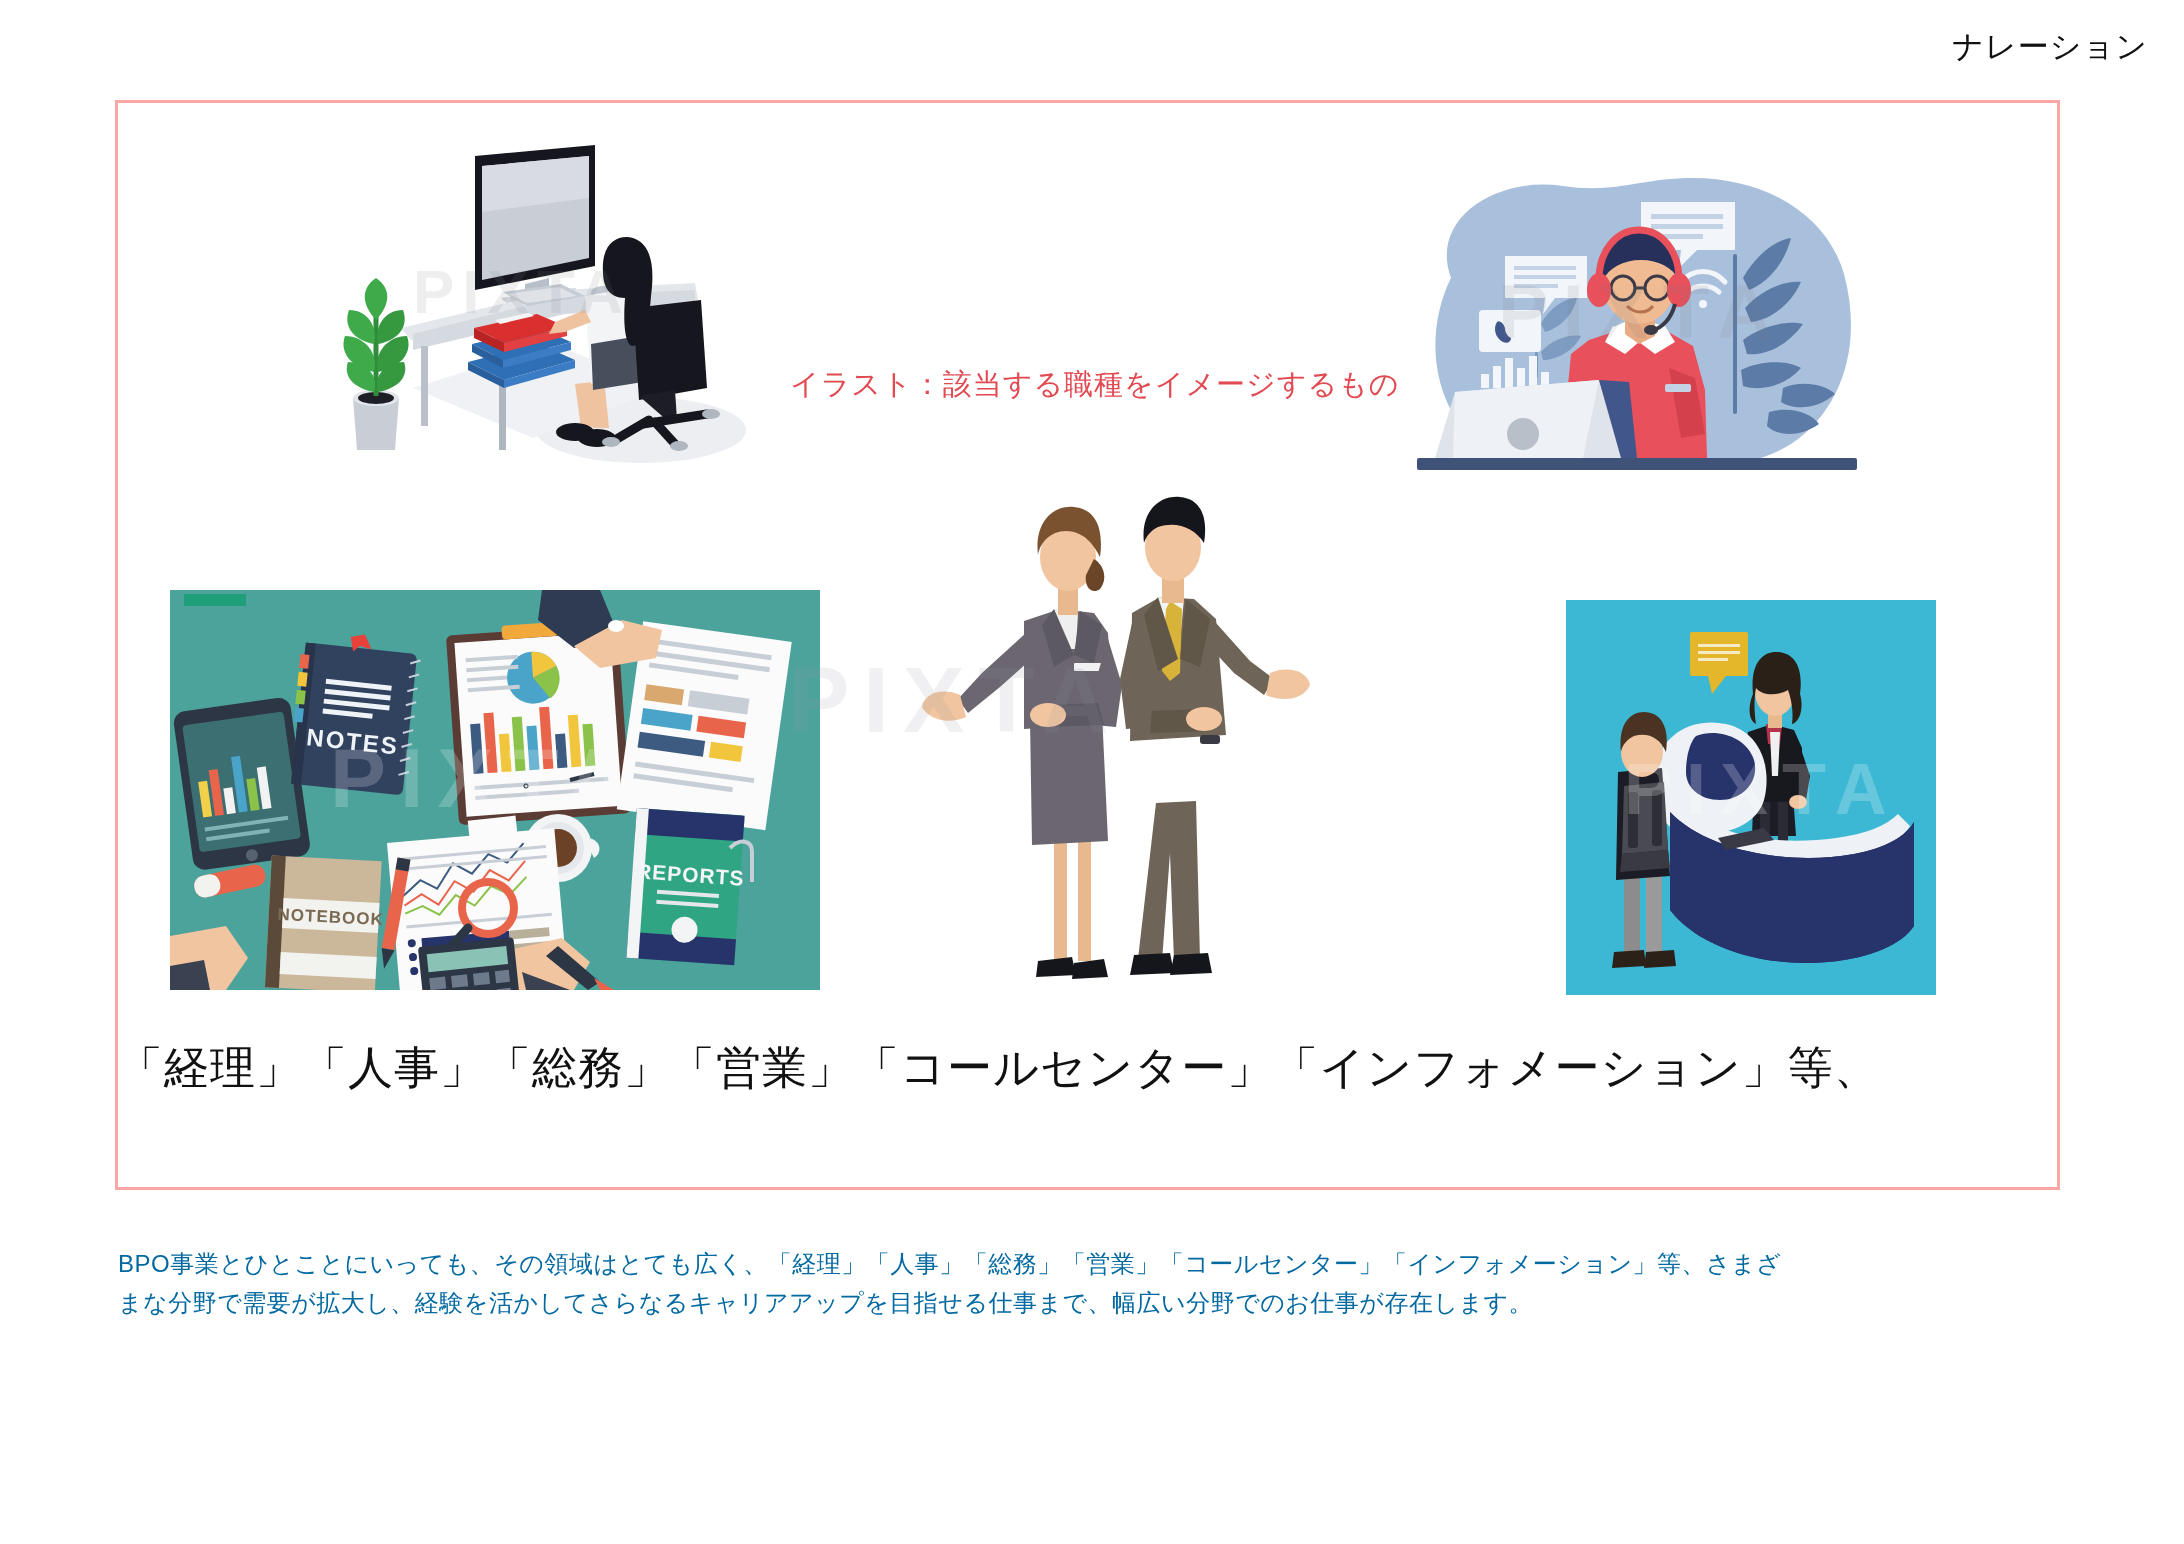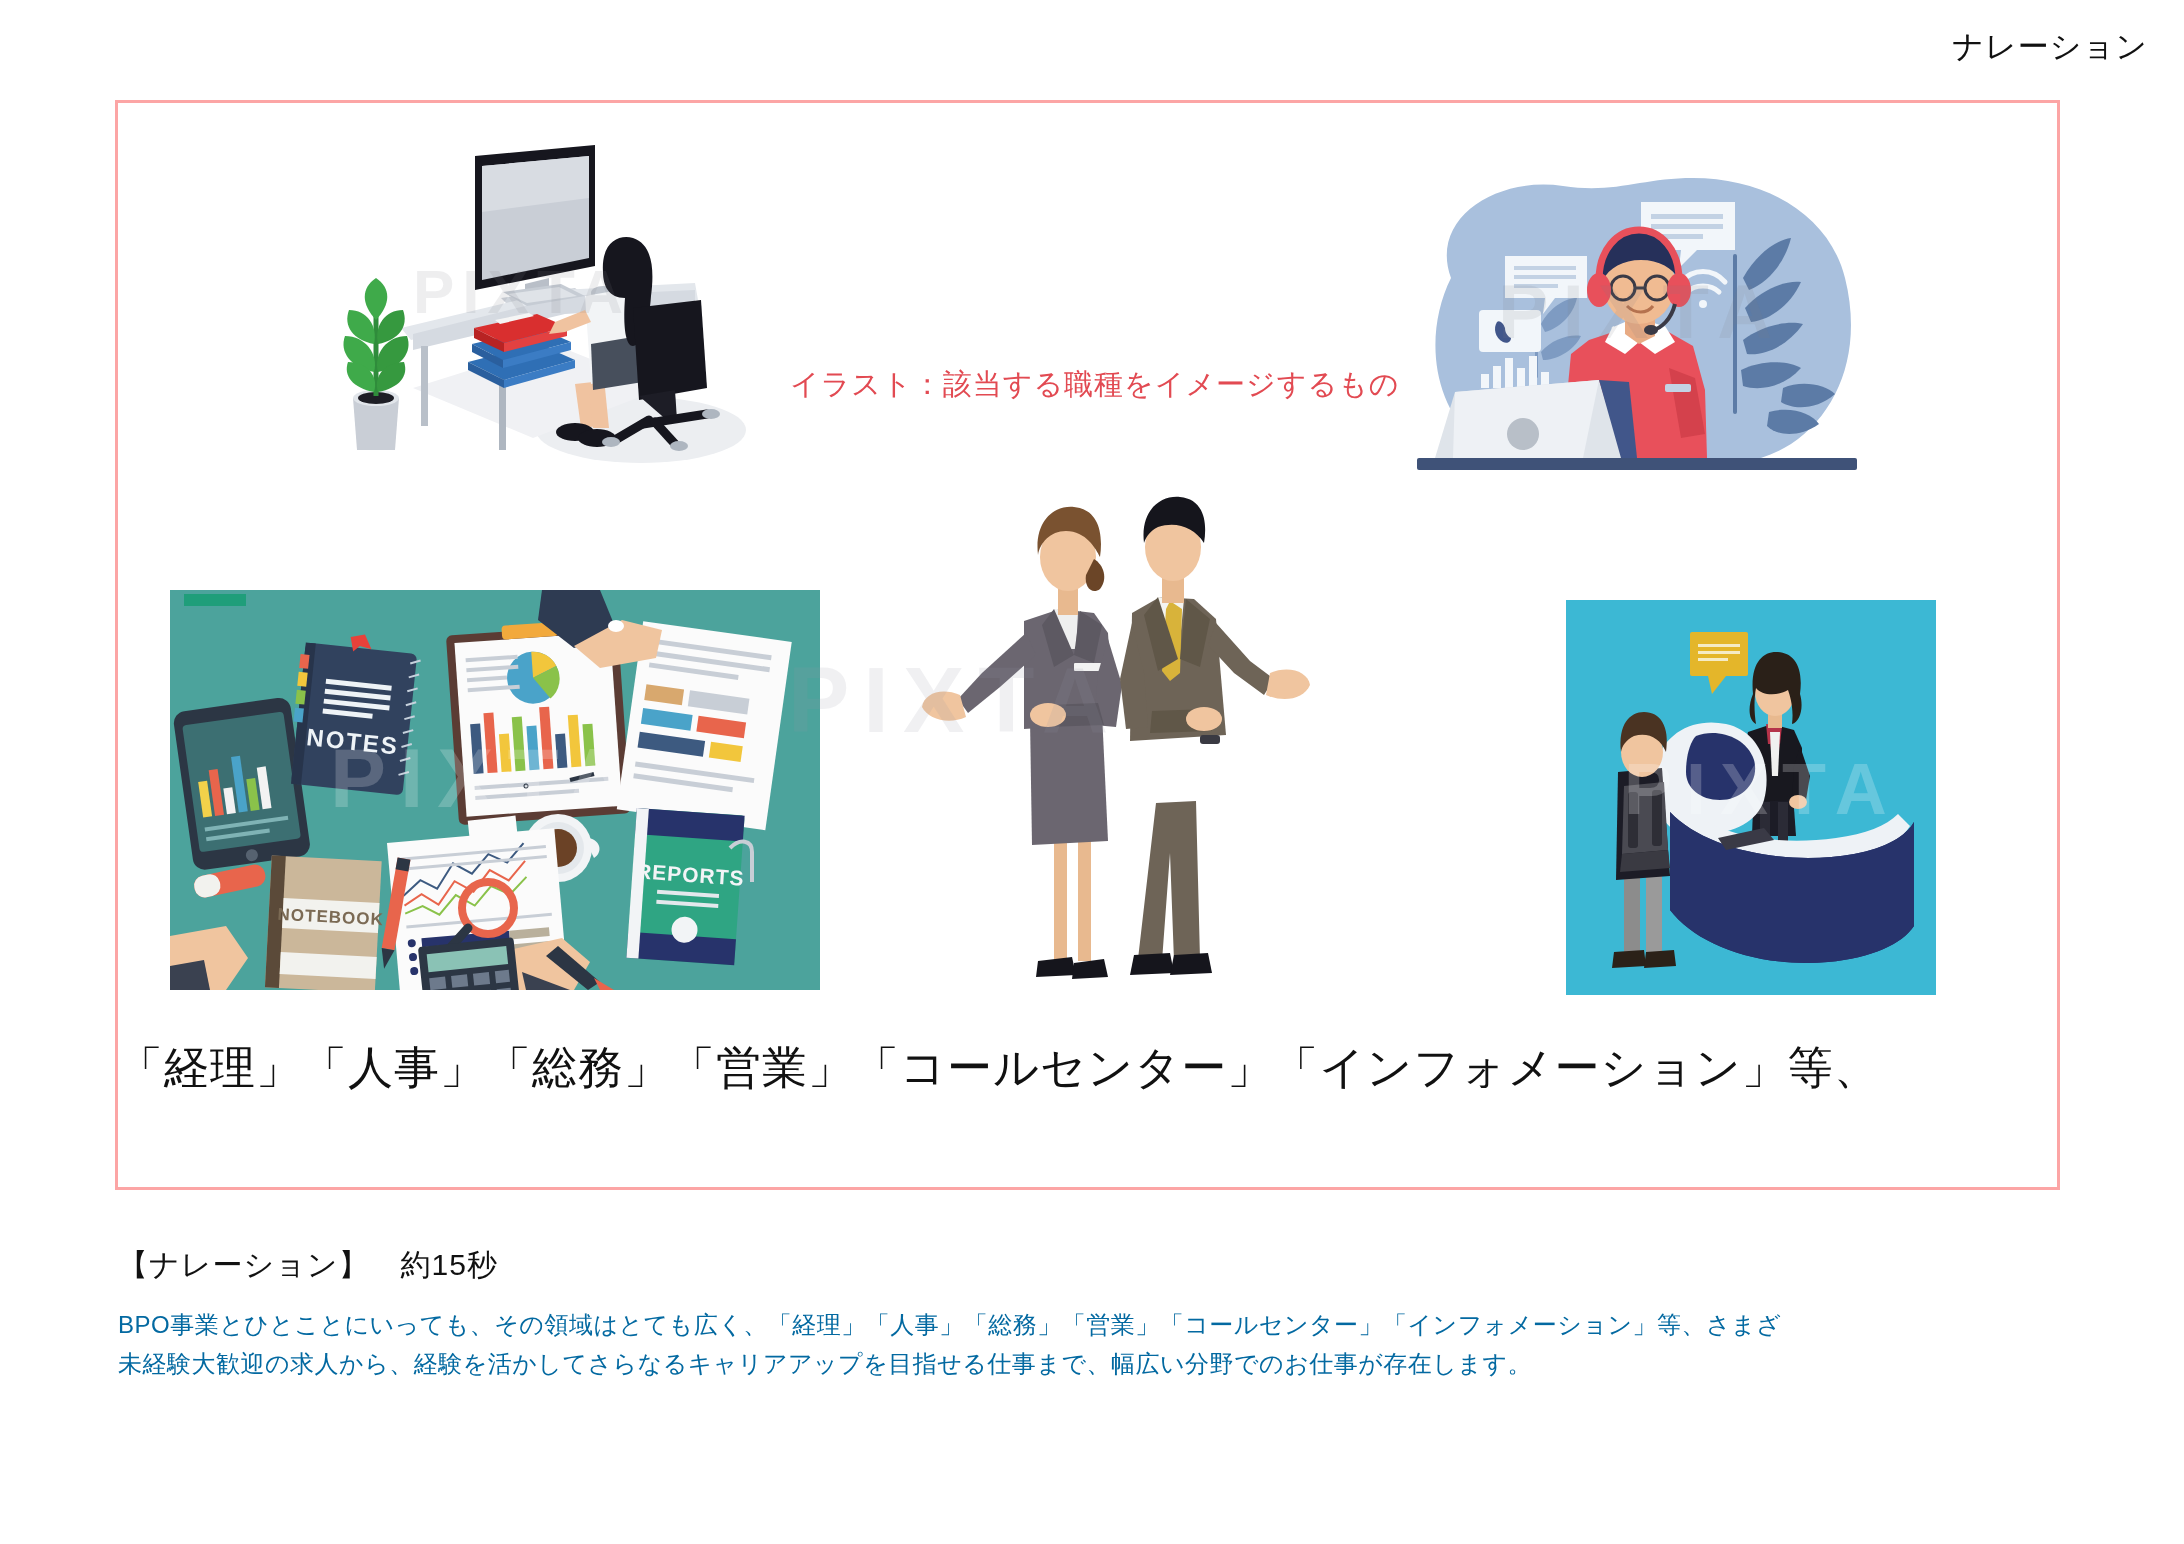--- a/index.html
+++ b/index.html
@@ -664,16 +664,15 @@
         <path d="M55 152 C52 124 64 112 78 112 C94 112 104 126 100 152 C94 138 82 132 68 136 C60 140 56 146 55 152 Z" fill="#4a3322"></path>
       </g>
     </svg>
     <div class="wm-text" style="left:58px; top:148px; font-size:72px; color:rgba(255,255,255,0.22);">PIXTA</div>
   </div>
 
   <div class="slide-caption">「経理」「人事」「総務」「営業」「コールセンター」「インフォメーション」等、</div>
 </div>
 
 <div class="narration">
-  <div class="narration-head">【ナレーション】　約15秒</div>
   <div class="narration-line">BPO事業とひとことにいっても、その領域はとても広く、「経理」「人事」「総務」「営業」「コールセンター」「インフォメーション」等、さまざ</div>
-  <div class="narration-line">未経験大歓迎の求人から、経験を活かしてさらなるキャリアアップを目指せる仕事まで、幅広い分野でのお仕事が存在します。</div>
+  <div class="narration-line">まな分野で需要が拡大し、経験を活かしてさらなるキャリアアップを目指せる仕事まで、幅広い分野でのお仕事が存在します。</div>
 </div>
 
 </body></html>

